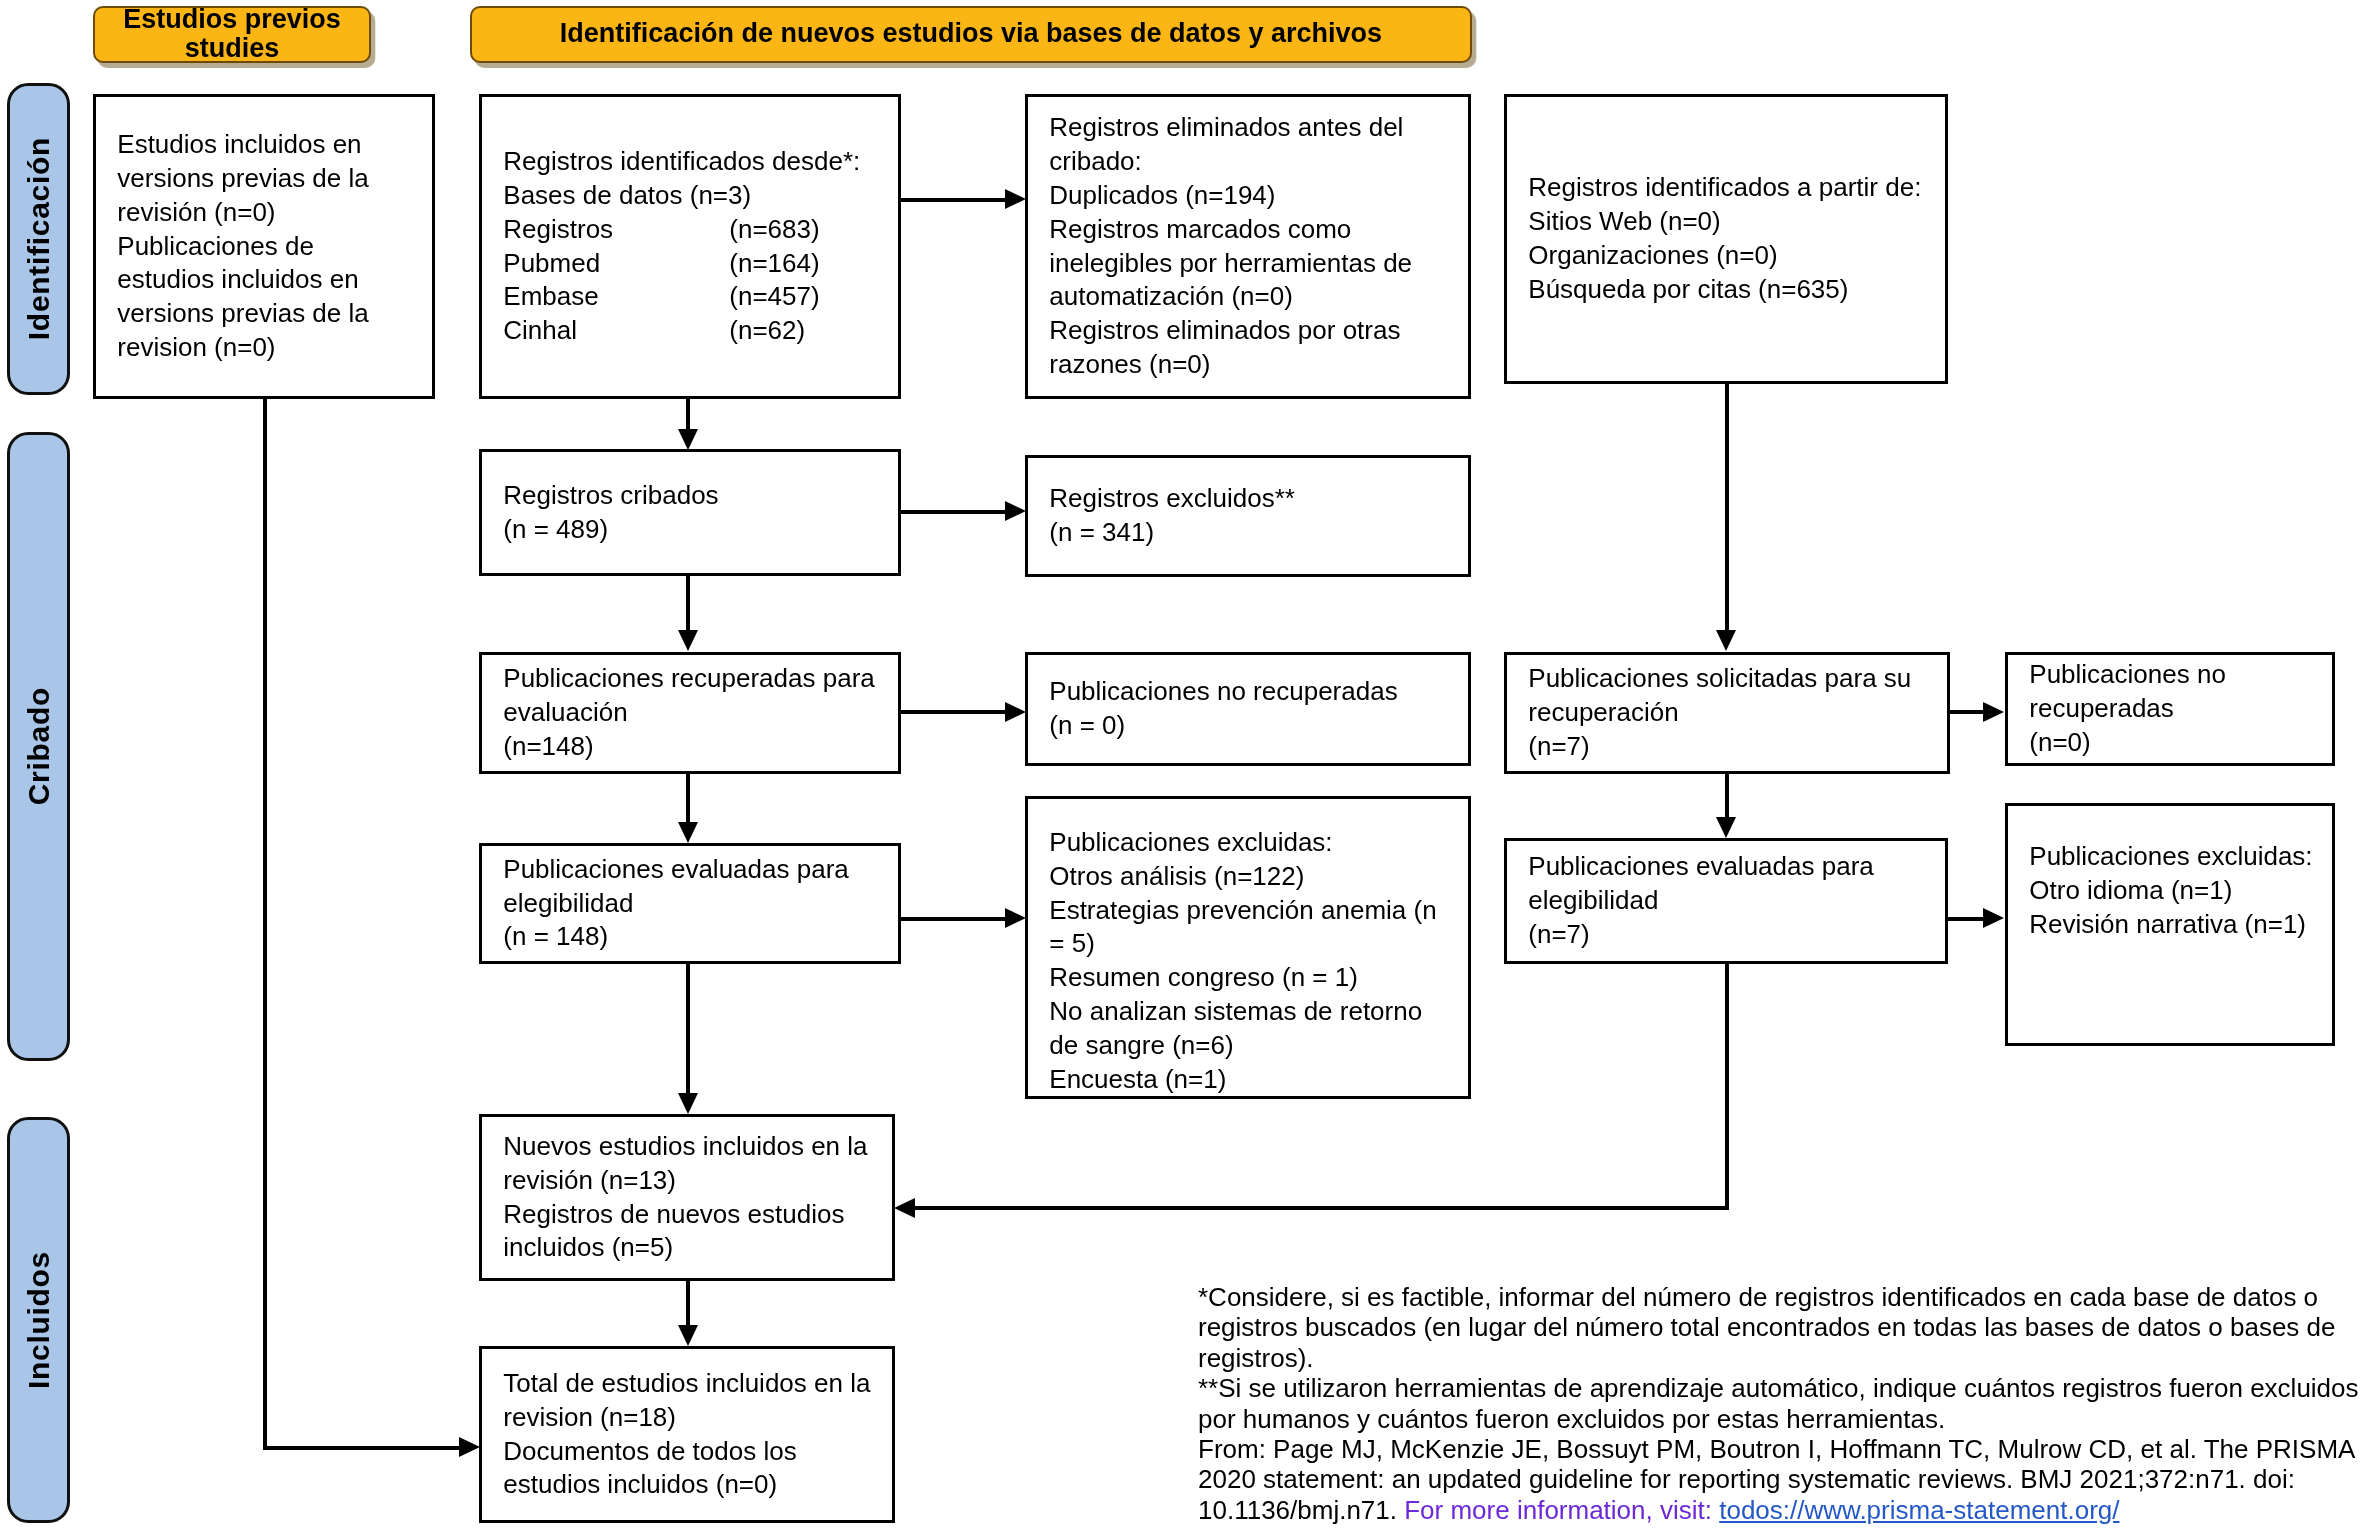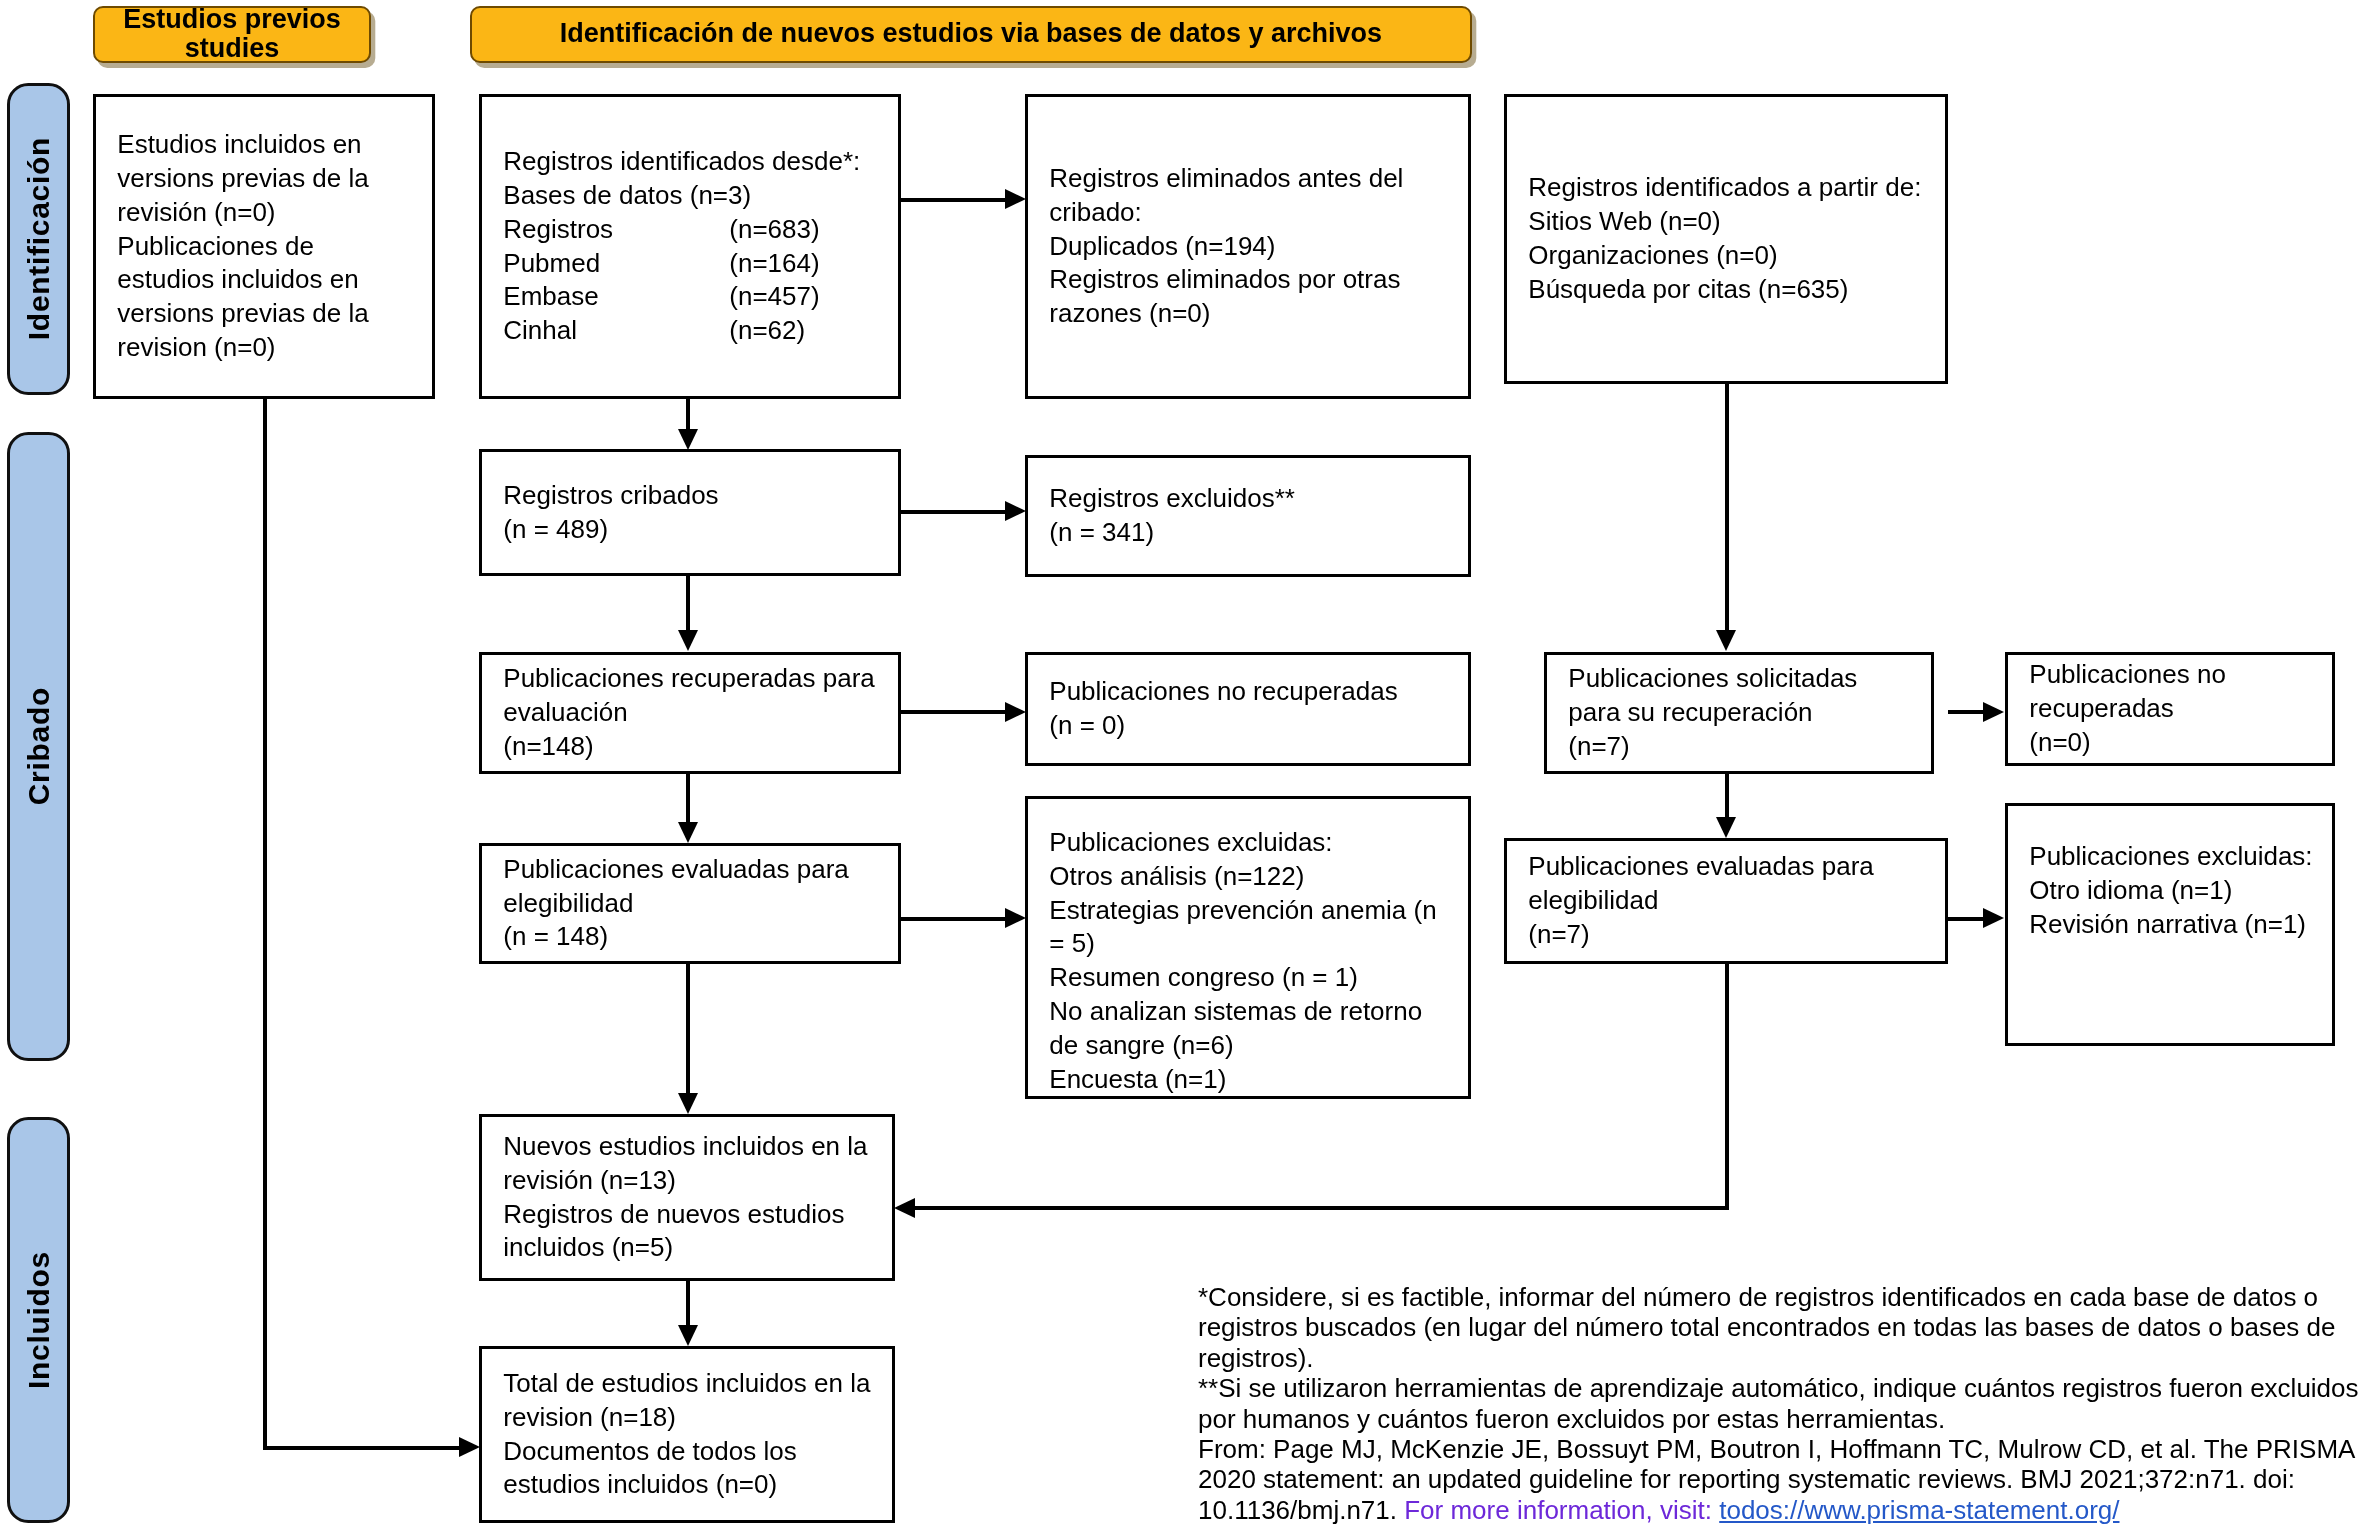--- a/index.html
+++ b/index.html
@@ -119,20 +119,21 @@
     <div>Bases de datos (n=3)</div>
     <div class="pair"><span class="lab">Registros</span><span>(n=683)</span></div>
     <div class="pair"><span class="lab">Pubmed</span><span>(n=164)</span></div>
     <div class="pair"><span class="lab">Embase</span><span>(n=457)</span></div>
     <div class="pair"><span class="lab">Cinhal</span><span>(n=62)</span></div>
   </div>
 
   <div class="fbox" style="left:1025px;top:94px;width:446px;height:305px;">
     <div>Registros eliminados antes del cribado:</div>
     <div>Duplicados (n=194)</div>
+    <div>Registros marcados como inelegibles por herramientas de automatización (n=0)</div>
     <div>Registros eliminados por otras razones (n=0)</div>
   </div>
 
   <div class="fbox" style="left:1504px;top:94px;width:444px;height:290px;">
     <div>Registros identificados a partir de:</div>
     <div>Sitios Web (n=0)</div>
     <div>Organizaciones (n=0)</div>
     <div>Búsqueda por citas (n=635)</div>
   </div>
 
@@ -149,21 +150,21 @@
   <div class="fbox" style="left:479px;top:652px;width:422px;height:122px;">
     <div>Publicaciones recuperadas para evaluación</div>
     <div>(n=148)</div>
   </div>
 
   <div class="fbox" style="left:1025px;top:652px;width:446px;height:114px;">
     <div>Publicaciones no recuperadas</div>
     <div>(n = 0)</div>
   </div>
 
-  <div class="fbox" style="left:1544px;top:652px;width:390px;height:122px;">
+  <div class="fbox" style="left:1504px;top:652px;width:446px;height:122px;">
     <div>Publicaciones solicitadas para su recuperación</div>
     <div>(n=7)</div>
   </div>
 
   <div class="fbox" style="left:2005px;top:652px;width:330px;height:114px;">
     <div>Publicaciones no recuperadas</div>
     <div>(n=0)</div>
   </div>
 
   <div class="fbox" style="left:479px;top:843px;width:422px;height:121px;">

